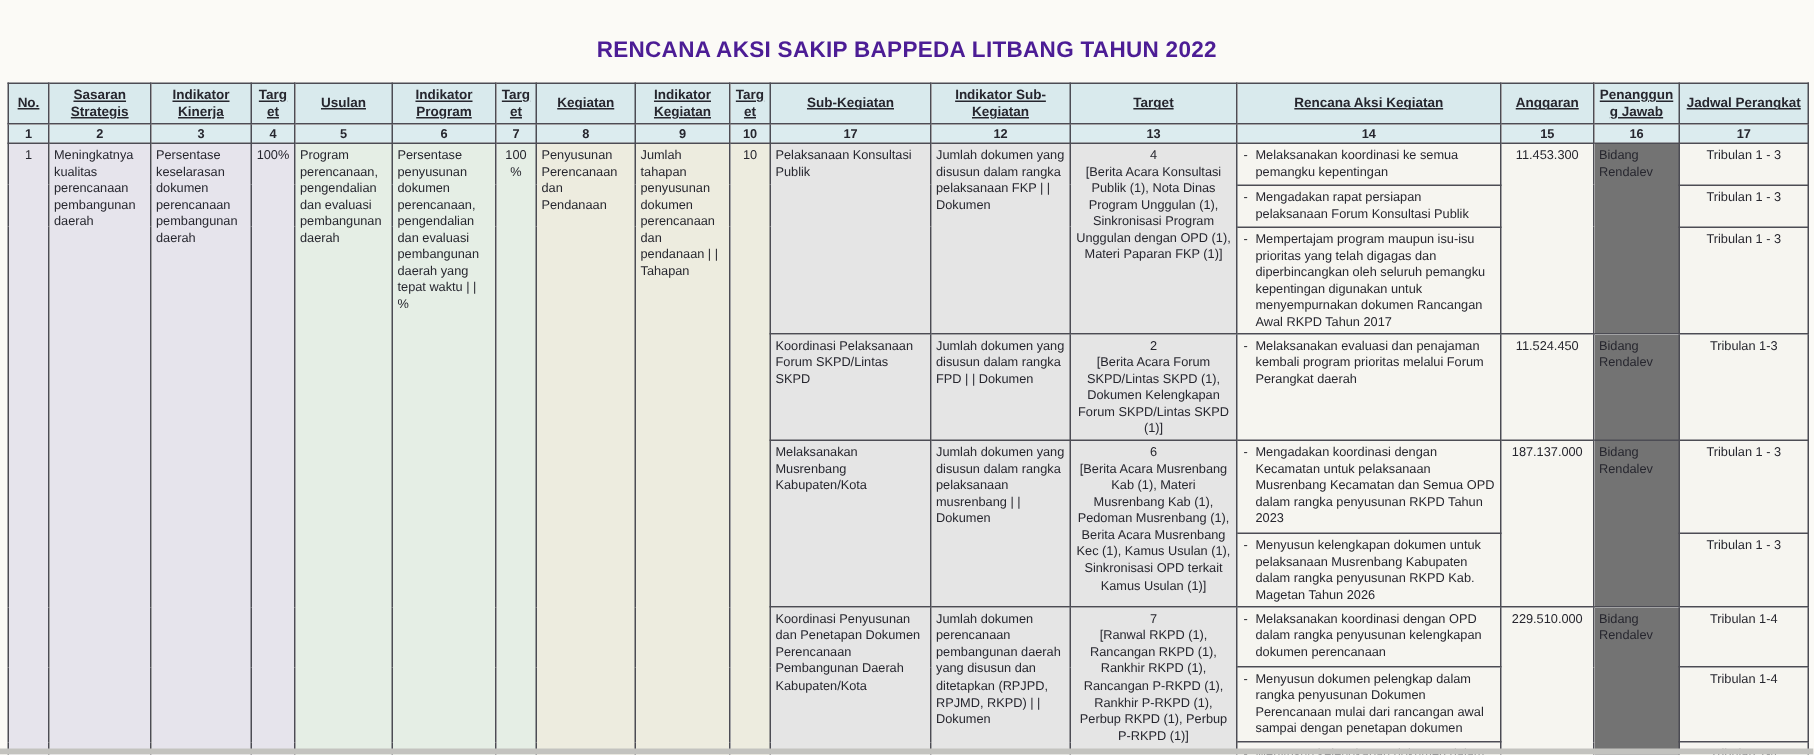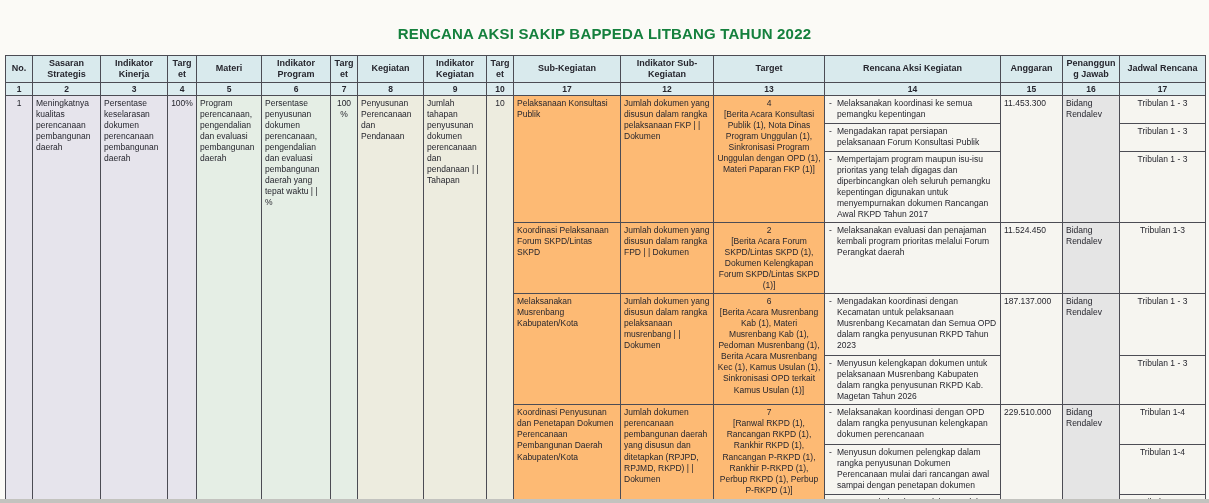--- a/index.html
+++ b/index.html
@@ -4,47 +4,47 @@
 <style>
   html,body{margin:0;padding:0;}
   body{
     width:1209px;height:503px;overflow:hidden;position:relative;
     background:#fbfaf6;
     font-family:"Liberation Sans",sans-serif;
     color:#26262e;
   }
   .page-title{
     text-align:center;font-weight:bold;font-size:15px;letter-spacing:.2px;
-    padding-top:25px;color:#15803d;
+    padding-top:25px;color:#4c1d95;
   }
   table{
     border-collapse:collapse;table-layout:fixed;
     width:1200px;margin:13px 0 0 5px;
   }
   th,td{
     border:1px solid #4c4c54;
     font-size:8.5px;line-height:1.3;
     padding:2px 3px;vertical-align:top;overflow:hidden;
     word-wrap:break-word;
   }
   thead th{
     background:#d9eaed;font-weight:bold;text-align:center;vertical-align:middle;
     font-size:9px;line-height:1.2;
   }
   thead tr.num-row th{background:#dcecef;height:12px;padding:0 2px;font-size:8.5px;}
-  tr.hdr{height:22px;}
+  tr.hdr{height:22px;text-decoration:underline;}
   
   .t-lav{background:#e6e4ec;}
   .t-grn{background:#e5eee5;}
   .t-bge{background:#edecdf;}
-  .t-blu{background:#fdba74;}
+  .t-blu{background:#e5e5e5;}
   .t-wht{background:#f6f5f0;margin-top:45px;}
-  .t-pj{background:#e5e5e5;}
+  .t-pj{background:#737373;}
   .c-center{text-align:center;}
-  .c-right{text-align:left;}
+  .c-right{text-align:center;}
   .target-big{text-align:center;white-space:pre-line;}
   .aksi{position:relative;padding-left:9px;}
   .aksi::before{content:"-";position:absolute;left:1px;top:0;}
   tr.h28{height:28px;} tr.h67{height:67px;} tr.h55{height:55px;padding-left:44px;}
   tr.h62{height:62px;} tr.h48{height:48px;} tr.h40{height:40px;padding-left:46px;}
   tr.h50{height:50px;}
   .bottom-edge{
     position:absolute;left:0;bottom:0;width:100%;height:4px;
     background:#c3c3bf;
   }
@@ -73,33 +73,33 @@
       <col style="width:62px">
       <col style="width:57px">
     <col style="width:86px">
   </colgroup>
   <thead>
     <tr class="hdr">
       <th>No.</th>
       <th>Sasaran Strategis</th>
       <th>Indikator Kinerja</th>
       <th>Target</th>
-      <th>Materi</th>
+      <th>Usulan</th>
       <th>Indikator Program</th>
       <th>Target</th>
       <th>Kegiatan</th>
       <th>Indikator Kegiatan</th>
       <th>Target</th>
       <th>Sub-Kegiatan</th>
       <th>Indikator Sub-Kegiatan</th>
       <th>Target</th>
       <th>Rencana Aksi Kegiatan</th>
       <th>Anggaran</th>
       <th>Penanggung Jawab</th>
-      <th>Jadwal Rencana</th>
+      <th>Jadwal Perangkat</th>
     </tr>
     <tr class="num-row">
       <th>1</th>
       <th>2</th>
       <th>3</th>
       <th>4</th>
       <th>5</th>
       <th>6</th>
       <th>7</th>
       <th>8</th>

